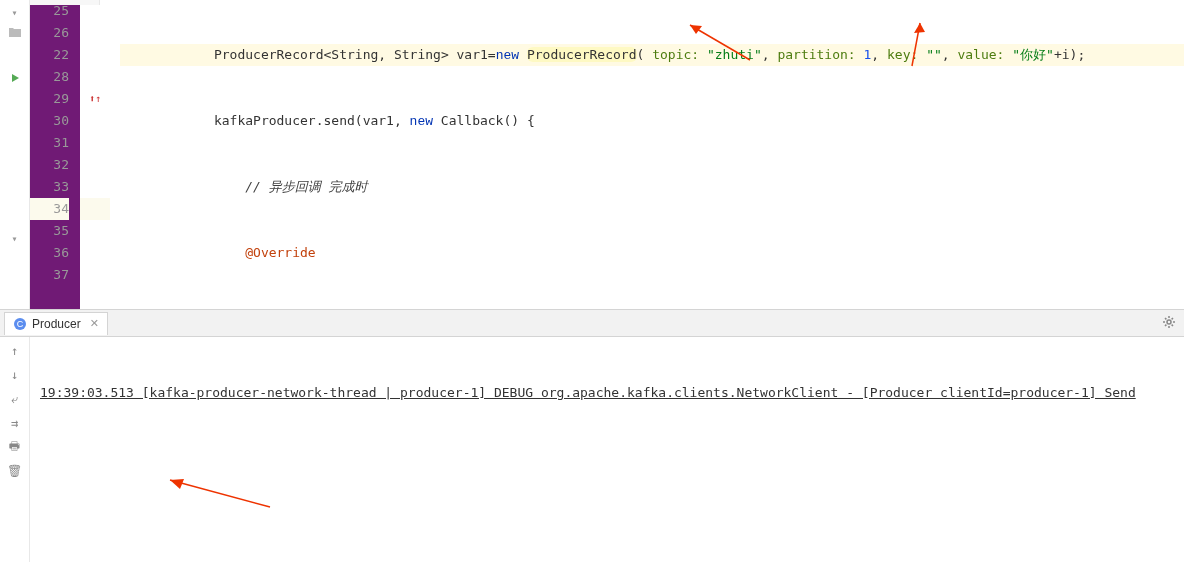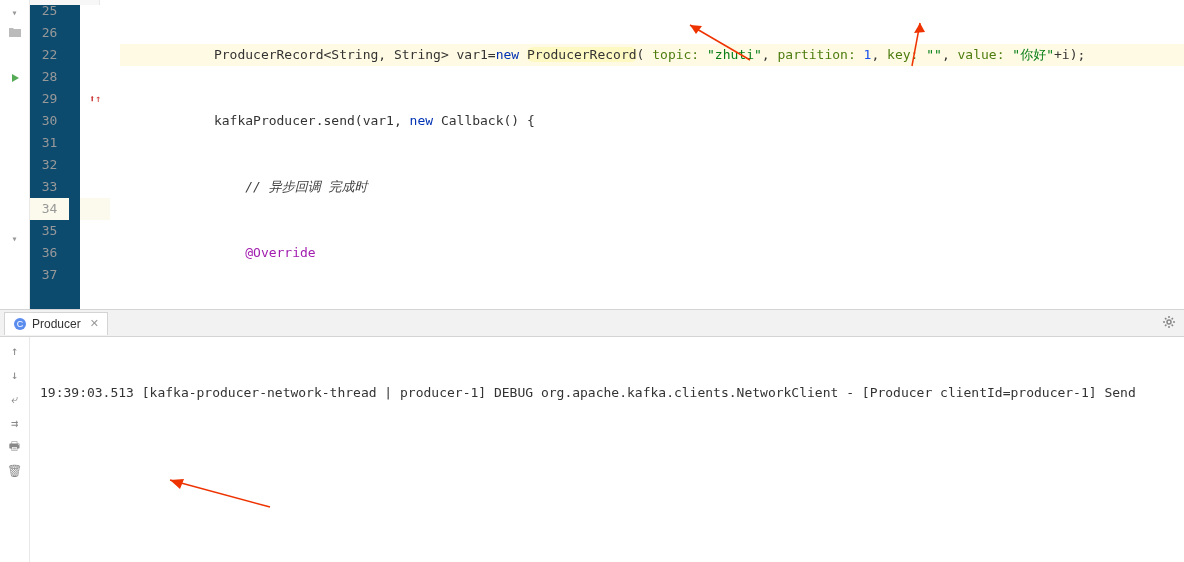--- a/index.html
+++ b/index.html
@@ -2,47 +2,47 @@
 <html><head>
   <meta charset="utf-8">
   <style>
     * { margin: 0; padding: 0; box-sizing: border-box; }
     body { font-family: "Consolas", "Monaco", monospace; font-size: 13px; color: #333; background: #fff; overflow: hidden; }
     .ide { width: 1184px; height: 562px; display: flex; flex-direction: column; }
     .editor-area { display: flex; height: 310px; border-bottom: 1px solid #d4d4d4; }
     .left-gutter { width: 30px; background: #fff; border-right: 1px solid #e8e8e8; display: flex; flex-direction: column; align-items: center; padding-top: 2px; }
     .gutter-icon { width: 16px; height: 16px; margin: 2px 0; display: flex; align-items: center; justify-content: center; color: #999; cursor: pointer; font-size: 10px; }
     .code-area { flex: 1; display: flex; background: #fff; position: relative; }
-    .line-numbers { width: 50px; text-align: center; padding-right: 10px; color: #999; font-size: 13px; line-height: 22px; background: #0c4a6e; border-right: 1px solid transparent; user-select: none; }
+    .line-numbers { width: 50px; text-align: right; padding-right: 10px; color: #999; font-size: 13px; line-height: 22px; background: #701a75; border-right: 1px solid transparent; user-select: none; }
     .line-numbers div { height: 22px; }
     .marker-col { width: 30px; background: #fff; line-height: 22px; }
     .marker-col div { height: 22px; text-align: center; font-size: 10px; color: #e44; }
     .code-lines { flex: 1; line-height: 22px; white-space: pre; padding-left: 10px; overflow: hidden; }
     .code-lines div { height: 22px; }
     .ln-hl { background: #fffae3; }
     .ln-caret { background: #fcfaed; }
-    .kw { color: #0033b3; }
+    .kw { color: #0033b3; font-family: Liberation Mono, monospace; }
     .str { color: #067d17; }
-    .ann { color: #a21caf; }
+    .ann { color: #c2410c; }
     .cmt { color: #404040; font-style: italic; }
     .par { color: #4d7c0f; }
     .num { color: #1750eb; }
     .hl { background: #fef9c3; border-radius: 6px; }
     
     .bottom-panel { flex: 1; display: flex; flex-direction: column; background: #fff; }
     .tab-bar { height: 27px; background: #f2f2f2; border-bottom: 1px solid #d4d4d4; display: flex; align-items: center; padding-left: 4px; }
     .tab { display: flex; align-items: center; background: #fff; padding: 4px 8px; border: 1px solid #d4d4d4; border-bottom: none; font-size: 12px; font-family: Arial, sans-serif; cursor: pointer; gap: 5px; }
     .tab-icon { width: 14px; height: 14px; display: inline-flex; align-items: center; justify-content: center; }
     .tab-close { color: #999; cursor: pointer; font-size: 11px; margin-left: 4px; }
     .gear-settings { margin-left: auto; margin-right: 8px; color: #888; cursor: pointer; }
     .console-area { flex: 1; display: flex; }
     .console-toolbar { width: 30px; background: #fff; border-right: 1px solid #e8e8e8; display: flex; flex-direction: column; align-items: center; padding-top: 6px; gap: 8px; }
     .tool-icon { width: 16px; height: 16px; color: #888; cursor: pointer; display: flex; align-items: center; justify-content: center; font-size: 12px; }
     .console-output { flex: 1; padding: 6px 10px; line-height: 20px; font-size: 13px; font-family: "Consolas", monospace; white-space: pre; overflow: hidden; }
-    .console-output div { height: 20px; }
+    .console-output div { height: 20px; text-decoration: underline; }
     
     .arrow { position: absolute; pointer-events: none; }
     .folder-row { display:flex; align-items:center; gap:4px; color:#999; font-size:10px; margin-top:4px;}
     
     svg.red-arrow line { stroke: #e30; stroke-width: 1.5; }
     svg.red-arrow polygon { fill: #e30; }
   </style>
 </head>
 <body>
 

